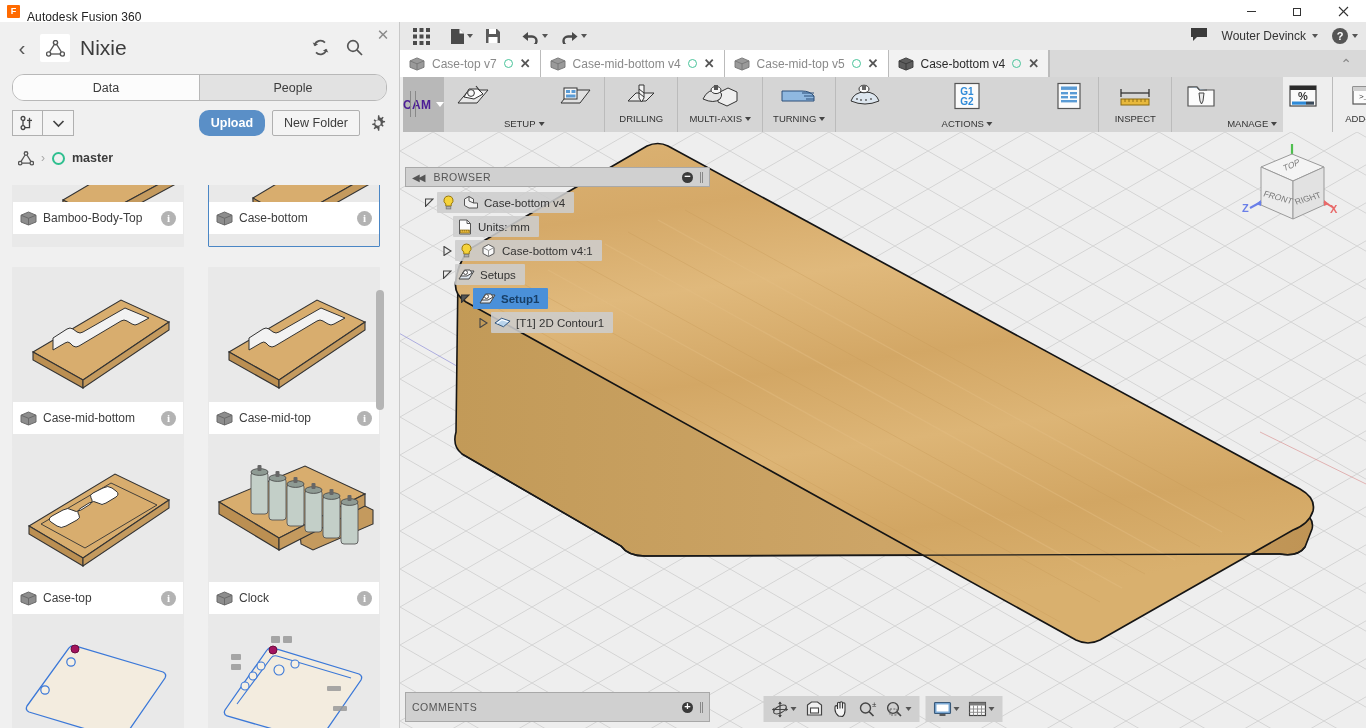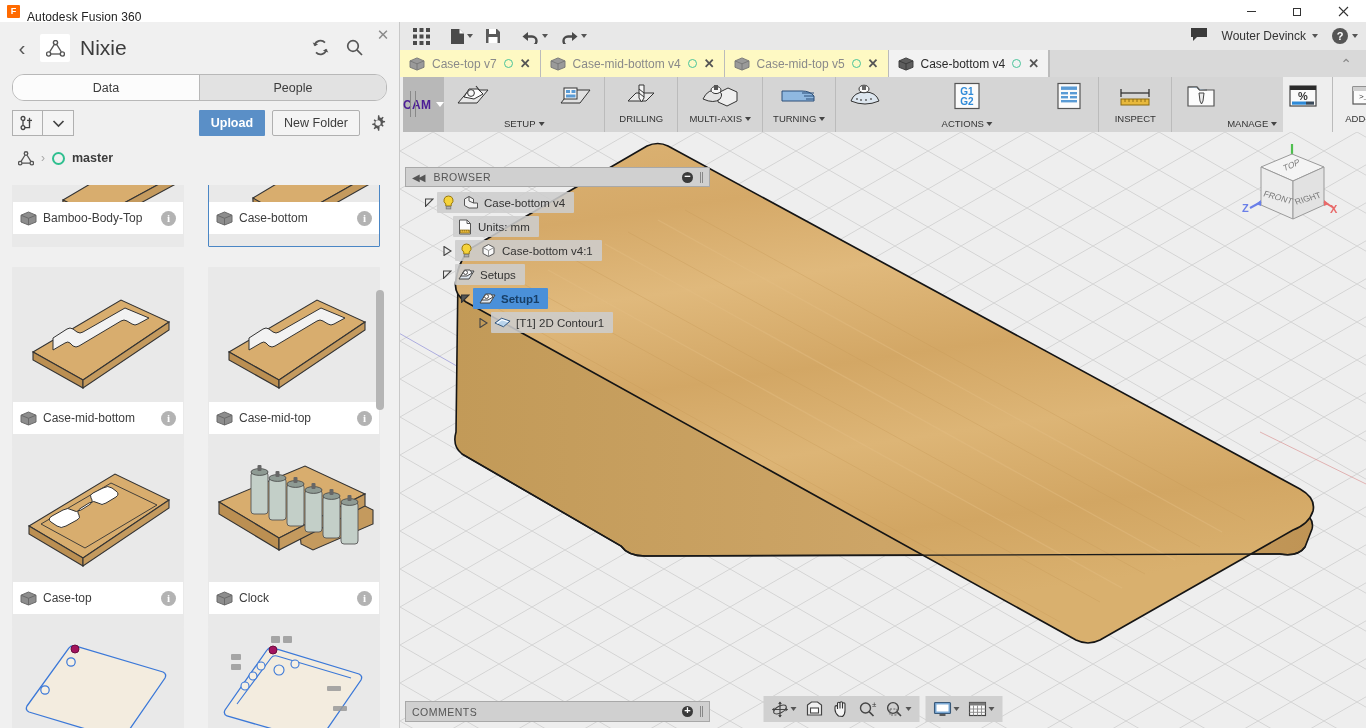--- a/index.html
+++ b/index.html
@@ -70,21 +70,21 @@
 
   .dp-toolbar { display: flex; align-items: center; margin: 9px 12px 0 12px; height: 26px; }
   .dp-btn-group { display: flex; height: 26px; }
   .dp-sq-btn {
     width: 31px; height: 26px; border: 1px solid #b0b0b0; background: #f4f4f4;
     display: flex; align-items: center; justify-content: center; cursor: pointer;
   }
   .dp-sq-btn + .dp-sq-btn { border-left: none; }
   .dp-upload {
     margin-left: auto; height: 26px; padding: 0 12px; background: #5a8fc7; color: #fff;
-    border: none; border-radius: 1px; font-size: 12.5px; font-weight: bold; cursor: pointer;
+    border: none; border-radius: 10px; font-size: 12.5px; font-weight: bold; cursor: pointer;
     font-family: "Liberation Sans", sans-serif;
   }
   .dp-newfolder {
     margin-left: 7px; height: 26px; padding: 0 11px; background: #f4f4f4; color: #3c3c3c;
     border: 1px solid #b0b0b0; border-radius: 2px; font-size: 12.5px; cursor: pointer;
     font-family: "Liberation Sans", sans-serif;
   }
   .dp-gear { margin-left: 9px; width: 18px; height: 18px; cursor: pointer; color: #555; }
 
   .dp-breadcrumb { display: flex; align-items: center; margin: 12px 12px 0 18px; height: 20px; gap: 7px; }
@@ -144,21 +144,21 @@
     width: 16px; height: 16px; border-radius: 50%; background: #555; color: #fff;
     font-size: 11px; font-weight: bold; display: flex; align-items: center; justify-content: center;
   }
 
   
   .doctabs {
     position: absolute; left: 0; top: 28px; width: 966px; height: 27px;
     background: #dcdcdc; display: flex; align-items: stretch;
   }
   .dtab {
-    display: flex; align-items: center; padding: 0 9px; gap: 7px; background: #fef9c3;
+    display: flex; align-items: center; padding: 0 9px; gap: 7px; background: #ffffff;
     border-right: 1px solid #bbbbbb; cursor: pointer; min-width: 120px;
   }
   .dtab.active { background: #f2f2f2; }
   .dtab-label { font-size: 12px; color: #8a8a8a; white-space: nowrap; }
   .dtab.active .dtab-label { color: #2b2b2b; }
   .dtab-dot { width: 9px; height: 9px; border: 1.5px solid #49c49a; border-radius: 50%; }
   .dtab-close { color: #555; font-size: 13px; font-weight: bold; line-height: 10px; cursor: pointer; }
   .dtab-cube { width: 16px; height: 14px; }
   .dtabs-filler { flex: 1 1 auto; background: #d9d9d9; border-left: 1px solid #bbb; display: flex; align-items: center; justify-content: flex-end; padding-right: 14px; }
   .chev-up { color: #8a8a8a; font-size: 14px; }
@@ -226,21 +226,21 @@
   .tlabel { font-size: 11.5px; color: #333; white-space: nowrap; }
   .tcontent.sel { background: #4a90d9; padding-left: 6px; }
   .tcontent.sel .tlabel { color: #173e66; font-weight: bold; }
   .ticon { width: 17px; height: 16px; flex: 0 0 auto; display: flex; align-items: center; justify-content: center; }
 
   
   .viewcube { position: absolute; right: 18px; top: 8px; width: 120px; height: 110px; z-index: 4; }
 
   
   .comments {
-    position: absolute; left: 5px; bottom: 6px; width: 305px; height: 21px;
+    position: absolute; left: 5px; bottom: 6px; width: 305px; height: 30px;
     background: #d0d0d0; border: 1px solid #a8a8a8; display: flex; align-items: center;
     padding: 0 6px; z-index: 5;
   }
   .comments-title { font-size: 10.5px; color: #555; letter-spacing: 0.5px; flex: 1 1 auto; }
   .comments-plus {
     width: 11px; height: 11px; border-radius: 50%; background: #3a3a3a; color: #fff;
     font-size: 11px; line-height: 9px; text-align: center; font-weight: bold;
   }
 
   

